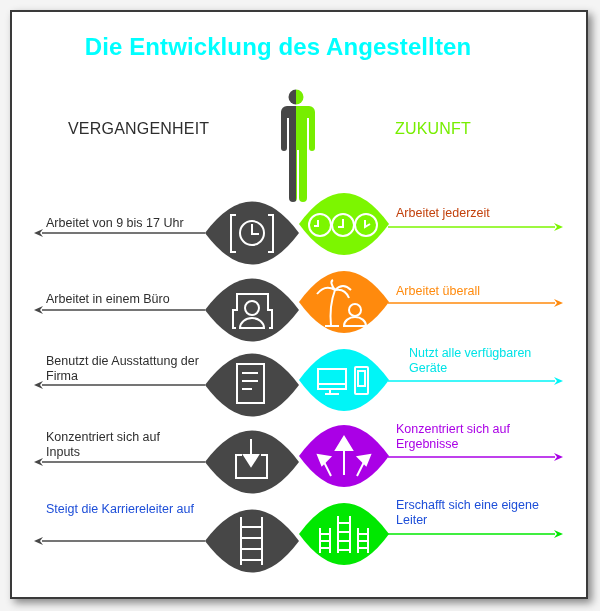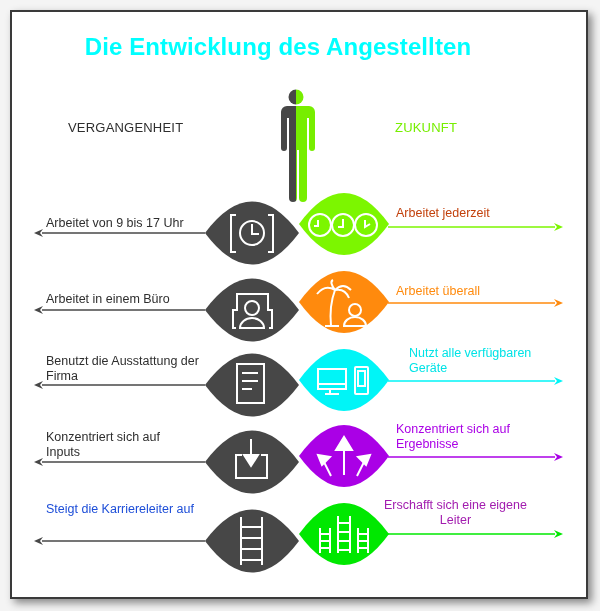--- a/index.html
+++ b/index.html
@@ -1,19 +1,19 @@
 <!DOCTYPE html>
 <html><head>
 <meta charset="utf-8">
 <style>
   html,body{margin:0;padding:0;background:#f4f4f4;}
   body{width:600px;height:611px;position:relative;overflow:hidden;font-family:"Liberation Sans",sans-serif;}
   .frame{position:absolute;left:10px;top:10px;width:574px;height:585px;background:#fff;border:2px solid #3a3a3a;box-shadow:4px 4px 8px rgba(0,0,0,0.45);}
   .title{position:absolute;left:0;top:33px;width:520px;text-align:center;padding-left:36px;box-sizing:border-box;font-size:24px;font-weight:bold;letter-spacing:0.1px;}
-  .hdr{position:absolute;top:120px;font-size:13px;font-weight:normal;letter-spacing:0.2px;}
+  .hdr{position:absolute;top:120px;font-size:16px;font-weight:normal;letter-spacing:0.2px;}
   .txt{position:absolute;font-size:12.5px;line-height:15px;white-space:nowrap;}
   svg.main{position:absolute;left:0;top:0;}
 </style>
 </head>
 <body>
 
 <div class="frame"></div>
 
 <div class="title" style="color:#00ffff;">Die Entwicklung des Angestellten</div>
 
@@ -164,16 +164,16 @@
   <div>Arbeitet überall</div>
 </div>
 <div class="txt" style="left:396px;top:346px;color:#00e3e6;margin-left:13px;">
   <div>Nutzt alle verfügbaren</div>
   <div>Geräte</div>
 </div>
 <div class="txt" style="left:396px;top:422px;color:#aa00e6;">
   <div>Konzentriert sich auf</div>
   <div>Ergebnisse</div>
 </div>
-<div class="txt" style="left:384px;top:498px;color:#a21caf;text-align:center;">
+<div class="txt" style="left:396px;top:498px;color:#1d4ed8;">
   <div>Erschafft sich eine eigene</div>
   <div>Leiter</div>
 </div>
 
 </body></html>

